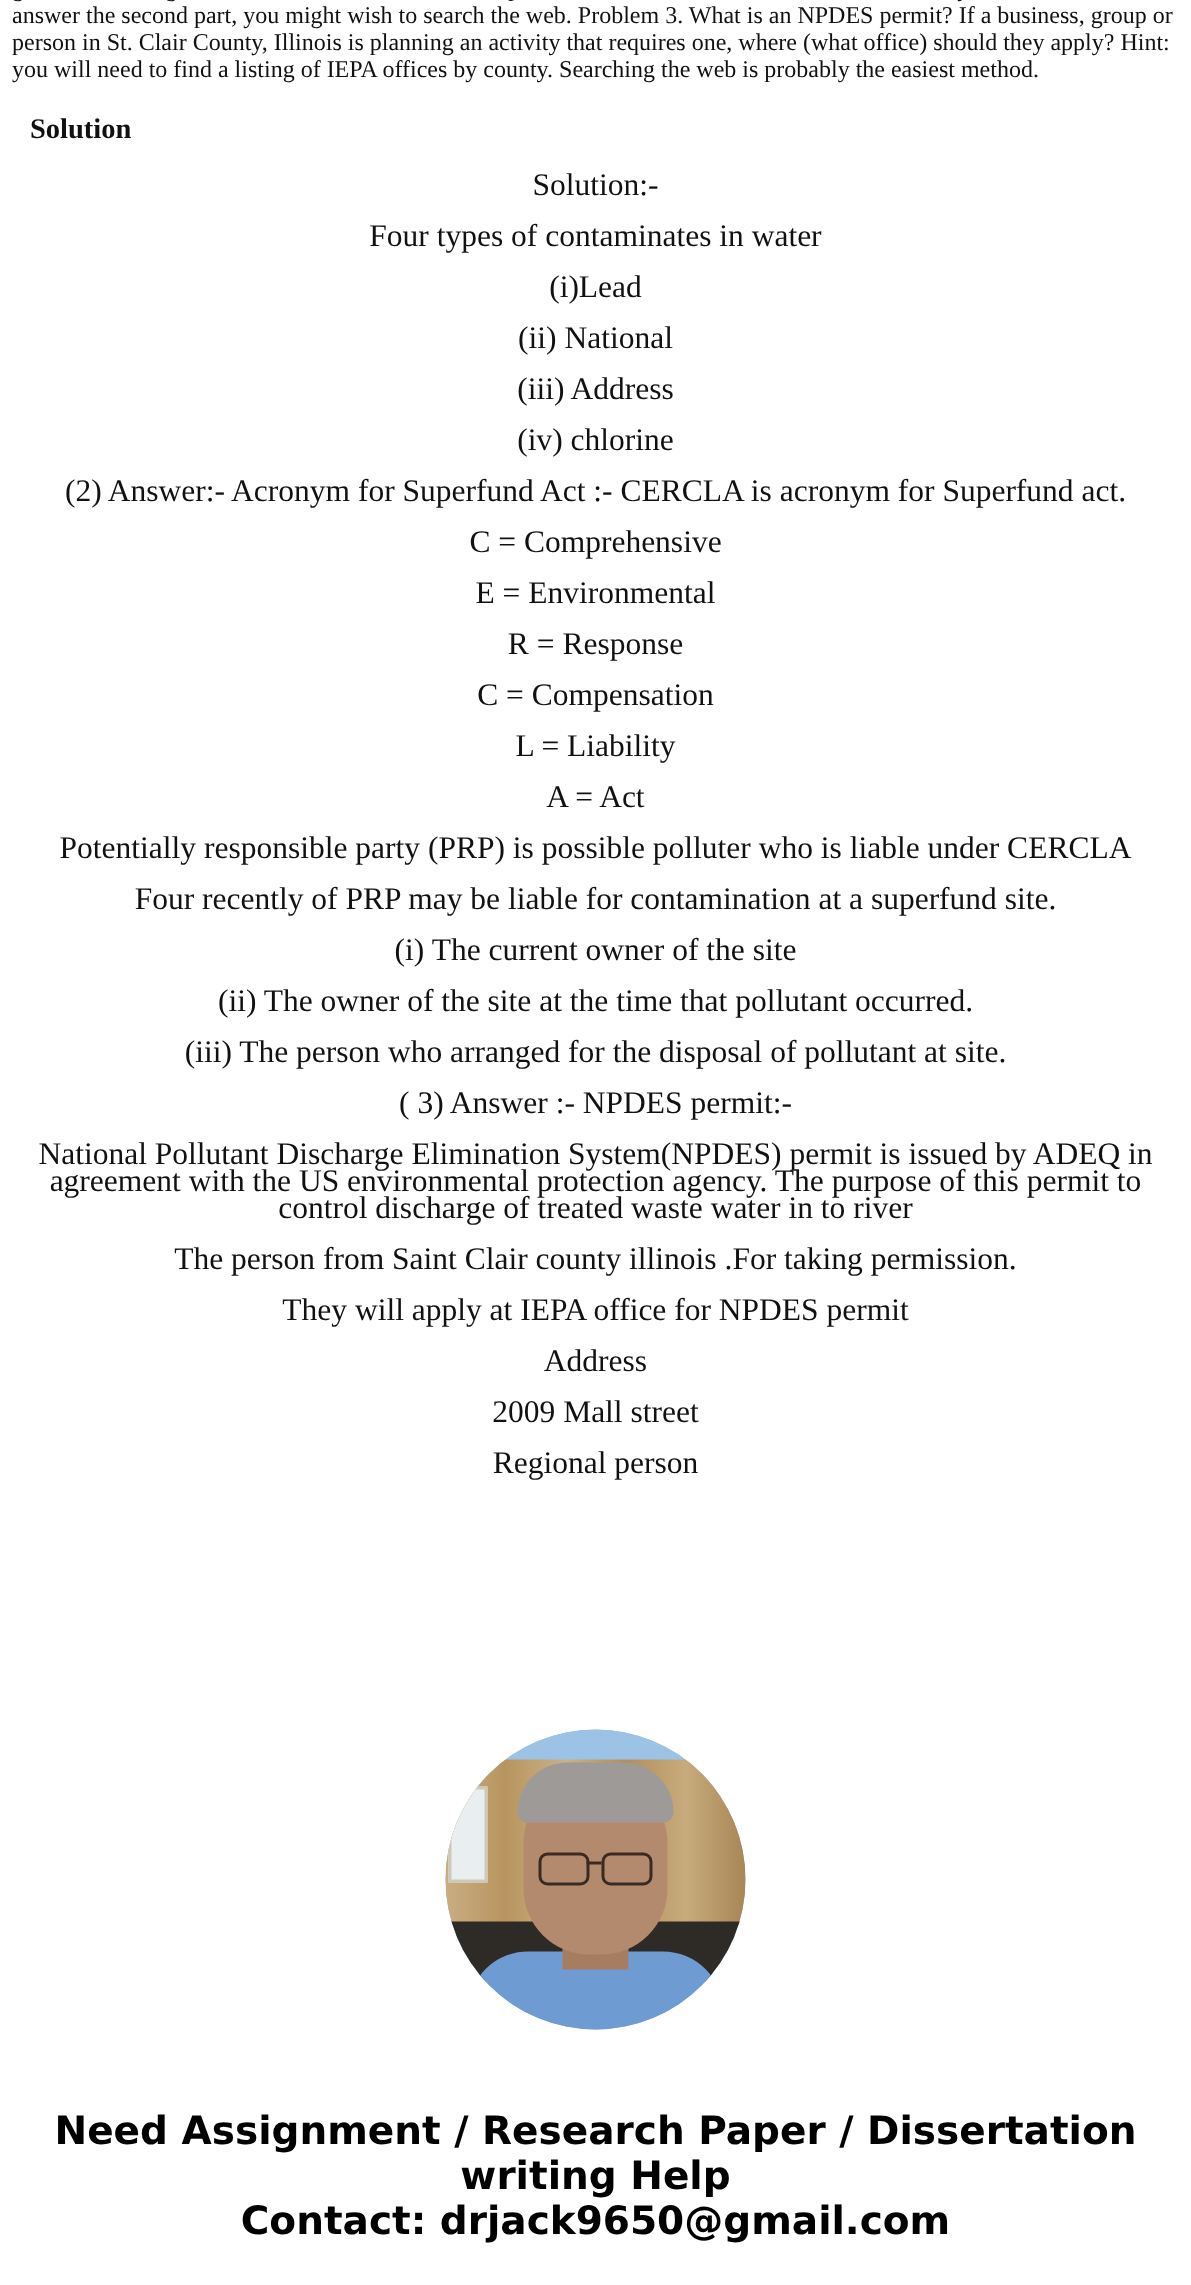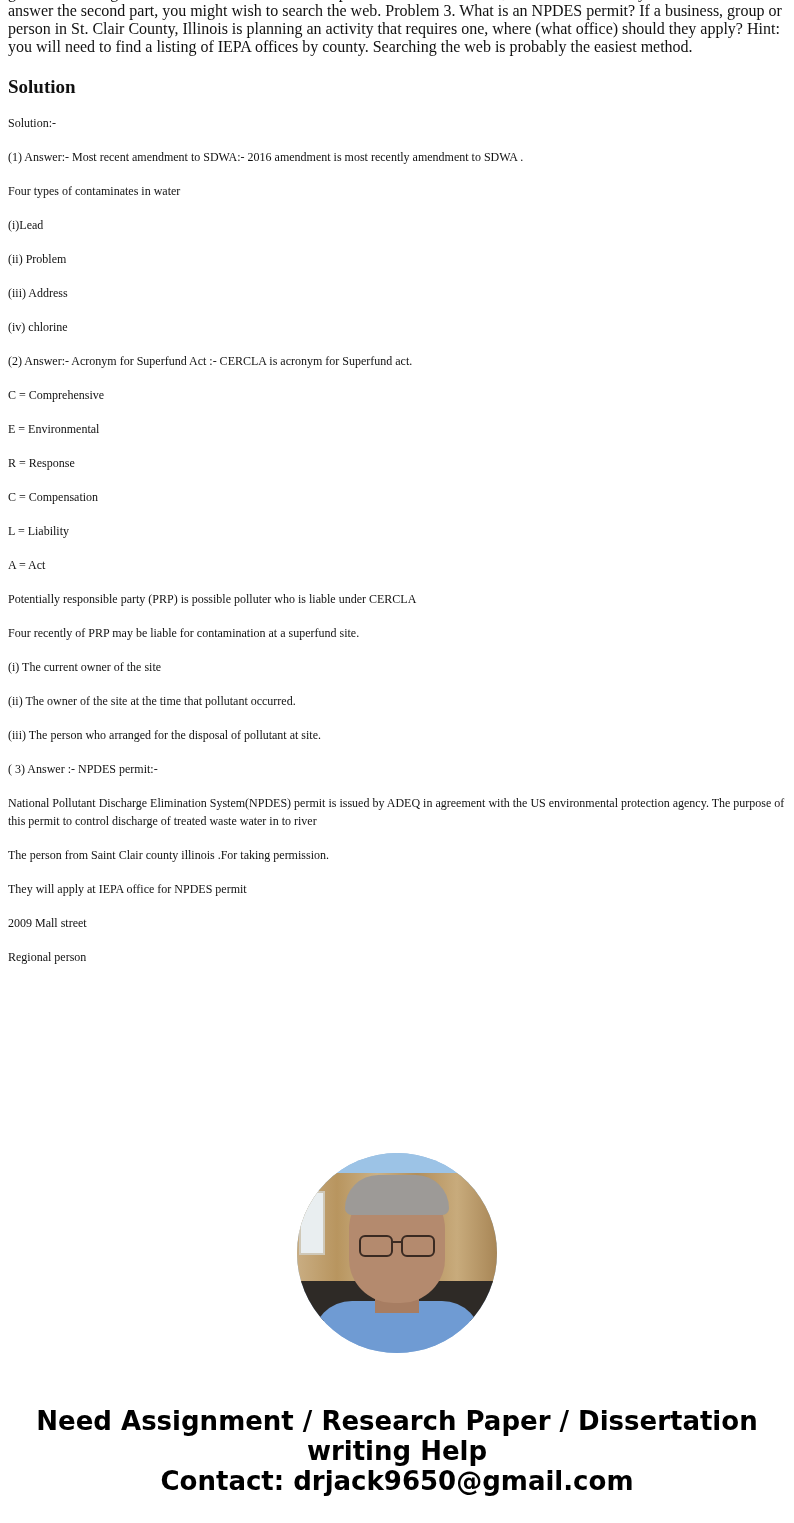--- a/index.html
+++ b/index.html
@@ -12,29 +12,30 @@
     color: #111111;
     font-size: 16px;
   }
   .wrap { position: absolute; left: 8px; right: 8px; top: -16px; }
   .question {
     margin: 0;
     line-height: 18px;
     font-size: 16px;
   }
   h3.sol-title {
-    margin: 20px 0 0 0;
+    margin: 20px 0 0 12px;
     font-size: 19px;
     font-weight: bold;
     line-height: 22px;
   }
   .body p {
     margin: 0;
     line-height: 18px;
-    font-size: 12px;
+    font-size: 21px;
+    text-align: center;
   }
   .body p + p { margin-top: 16px; }
   .body { margin-top: 16px; }
   .avatar-wrap {
     position: absolute;
     left: 297px;
     top: 1153px;
     width: 200px;
     height: 200px;
     border-radius: 50%;
@@ -68,42 +69,42 @@
 </head>
 <body>
 
 <div class="wrap">
   <p class="question">give the meaning of the letters. Who are the liable? parties covered in this act, and for what are they liable? Hint: To answer the second part, you might wish to search the web. Problem 3. What is an NPDES permit? If a business, group or person in St. Clair County, Illinois is planning an activity that requires one, where (what office) should they apply? Hint: you will need to find a listing of IEPA offices by county. Searching the web is probably the easiest method.</p>
 
   <h3 class="sol-title">Solution</h3>
 
   <div class="body">
     <p>Solution:-</p>
-    <p>(1) Answer:- Most recent amendment to SDWA:- 2016 amendment is most recently amendment to SDWA .</p>
     <p>Four types of contaminates in water</p>
     <p>(i)Lead</p>
-    <p>(ii) Problem</p>
+    <p>(ii) National</p>
     <p>(iii) Address</p>
     <p>(iv) chlorine</p>
     <p>(2) Answer:- Acronym for Superfund Act :- CERCLA is acronym for Superfund act.</p>
     <p>C = Comprehensive</p>
     <p>E = Environmental</p>
     <p>R = Response</p>
     <p>C = Compensation</p>
     <p>L = Liability</p>
     <p>A = Act</p>
     <p>Potentially responsible party (PRP) is possible polluter who is liable under CERCLA</p>
     <p>Four recently of PRP may be liable for contamination at a superfund site.</p>
     <p>(i) The current owner of the site</p>
     <p>(ii) The owner of the site at the time that pollutant occurred.</p>
     <p>(iii) The person who arranged for the disposal of pollutant at site.</p>
     <p>( 3) Answer :- NPDES permit:-</p>
     <p>National Pollutant Discharge Elimination System(NPDES) permit is issued by ADEQ in agreement with the US environmental protection agency. The purpose of this permit to control discharge of treated waste water in to river</p>
     <p>The person from Saint Clair county illinois .For taking permission.</p>
     <p>They will apply at IEPA office for NPDES permit</p>
+    <p>Address</p>
     <p>2009 Mall street</p>
     <p>Regional person</p>
   </div>
 </div>
 
 <div class="avatar-wrap">
   <div class="av-bg-top"></div>
   <div class="av-wall"></div>
   <div class="av-window"></div>
   <div class="av-dark"></div>

